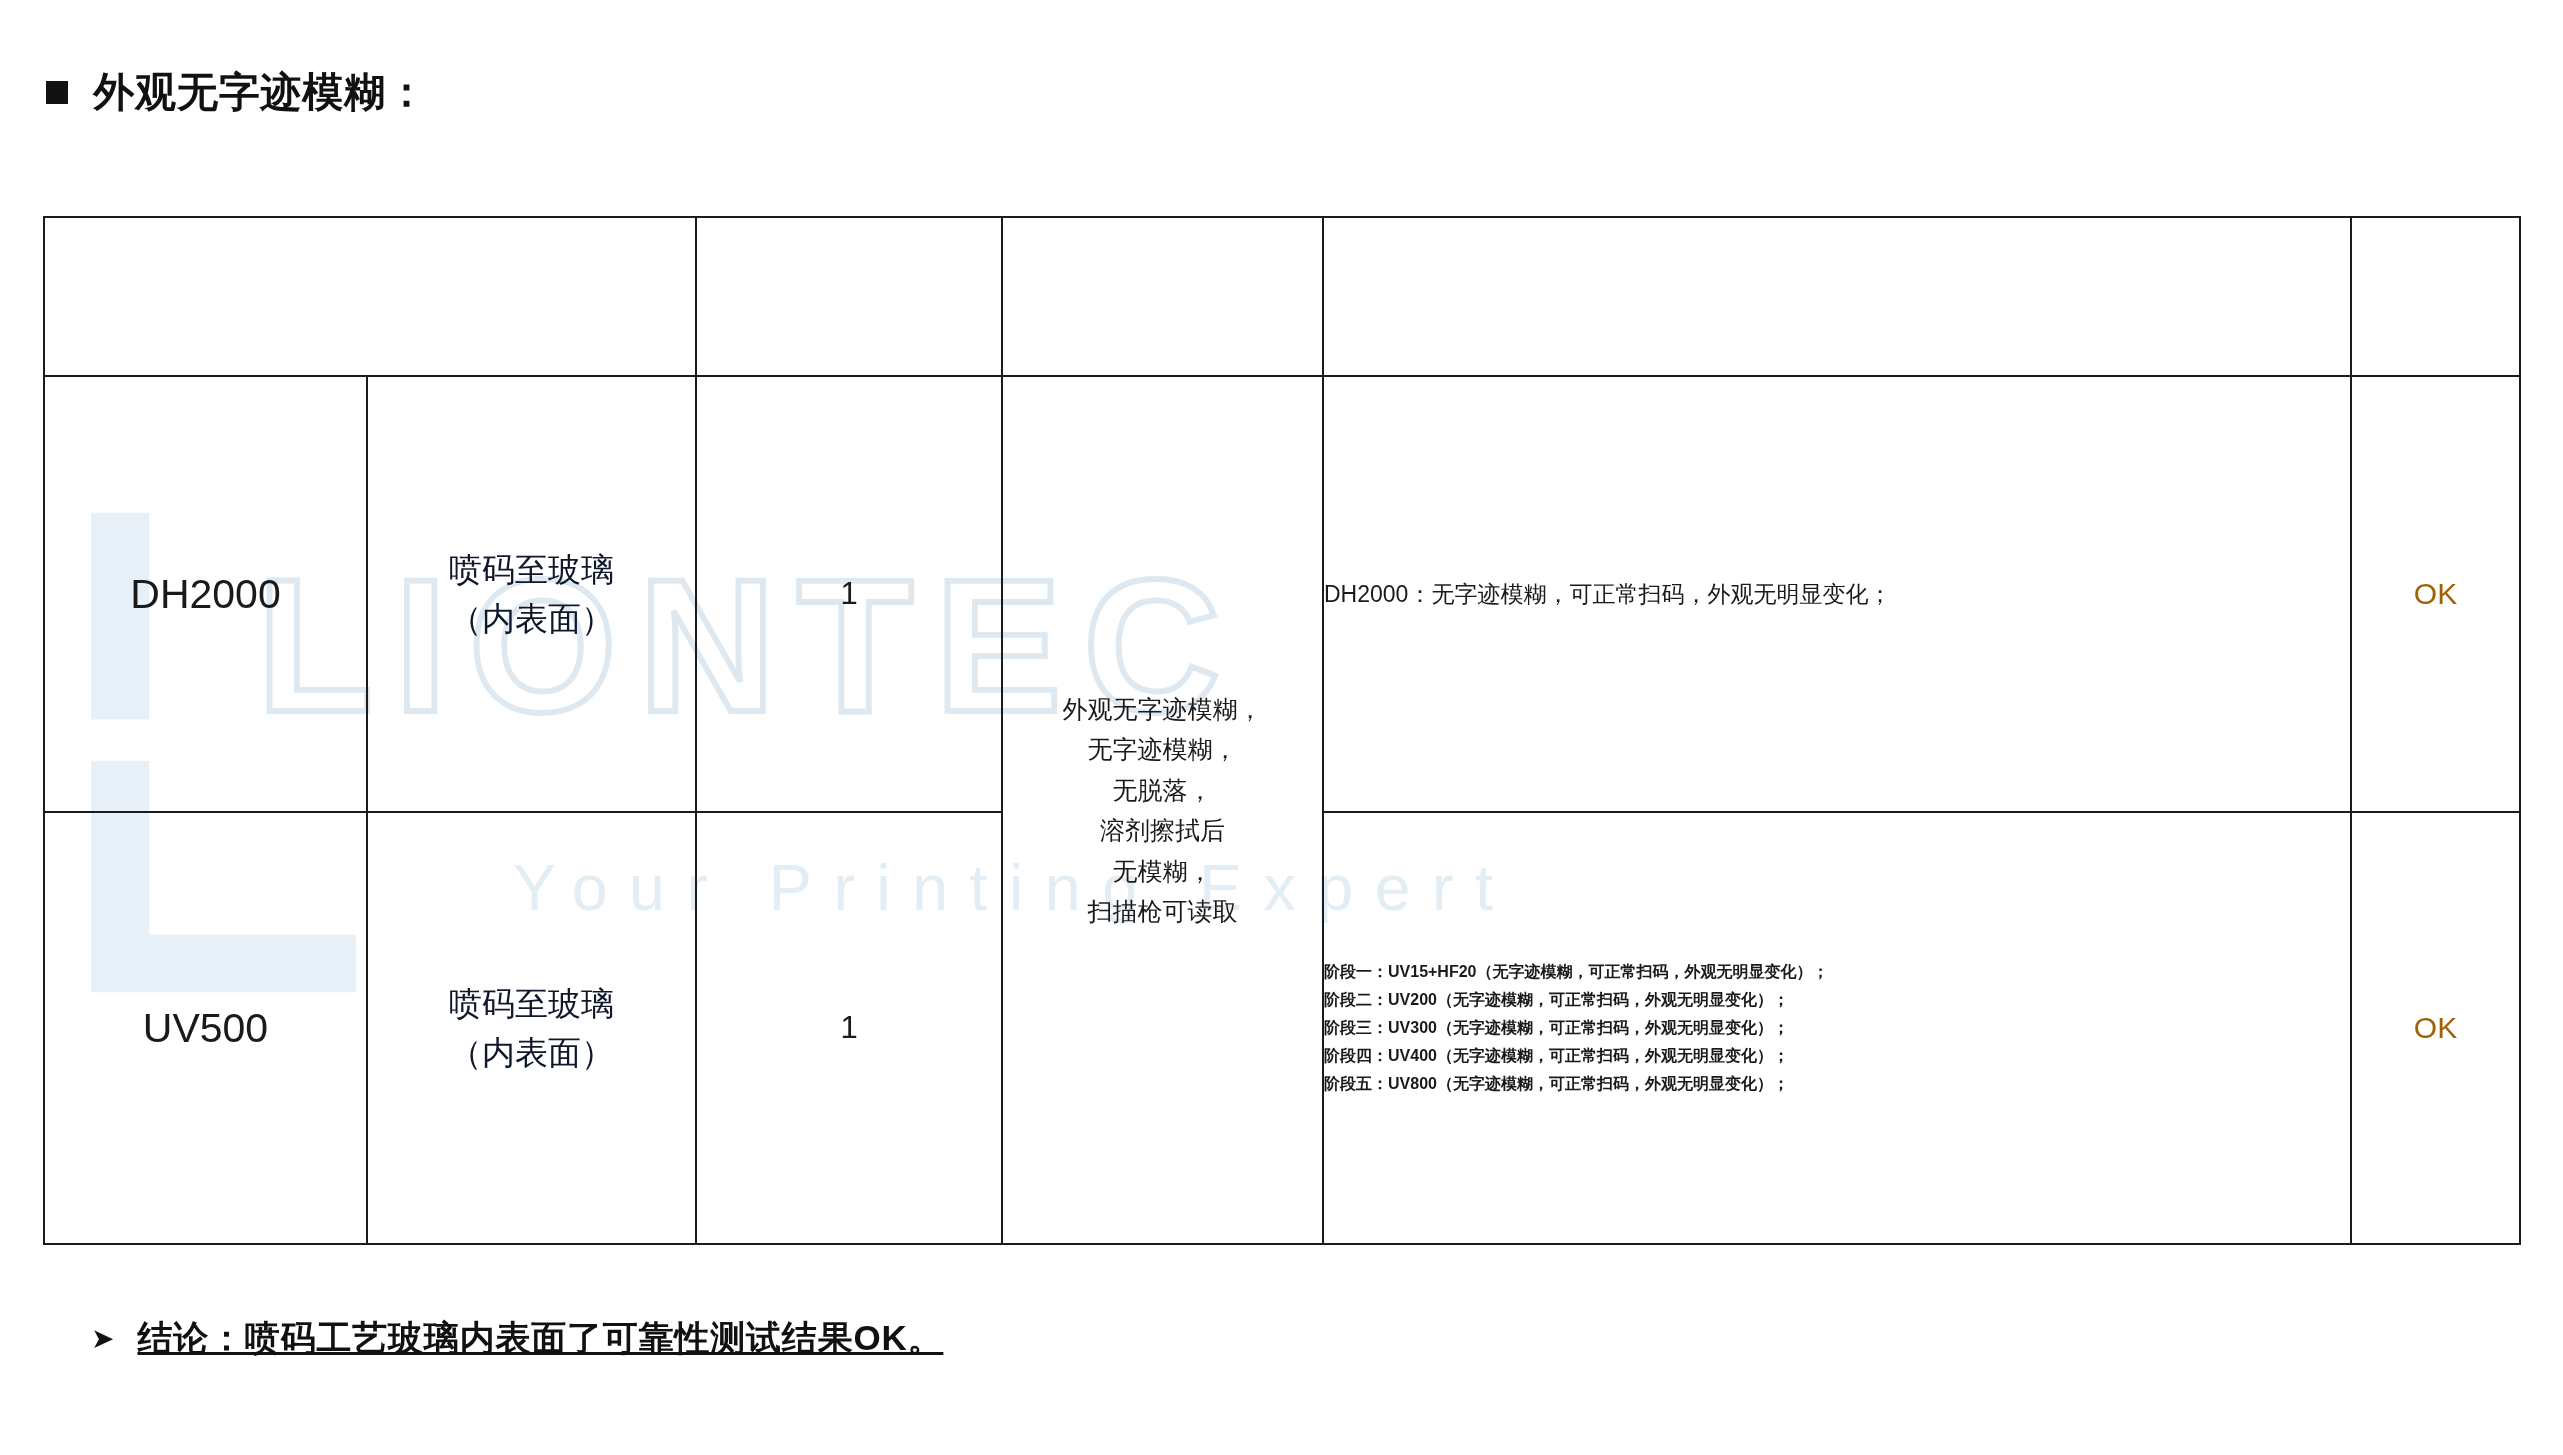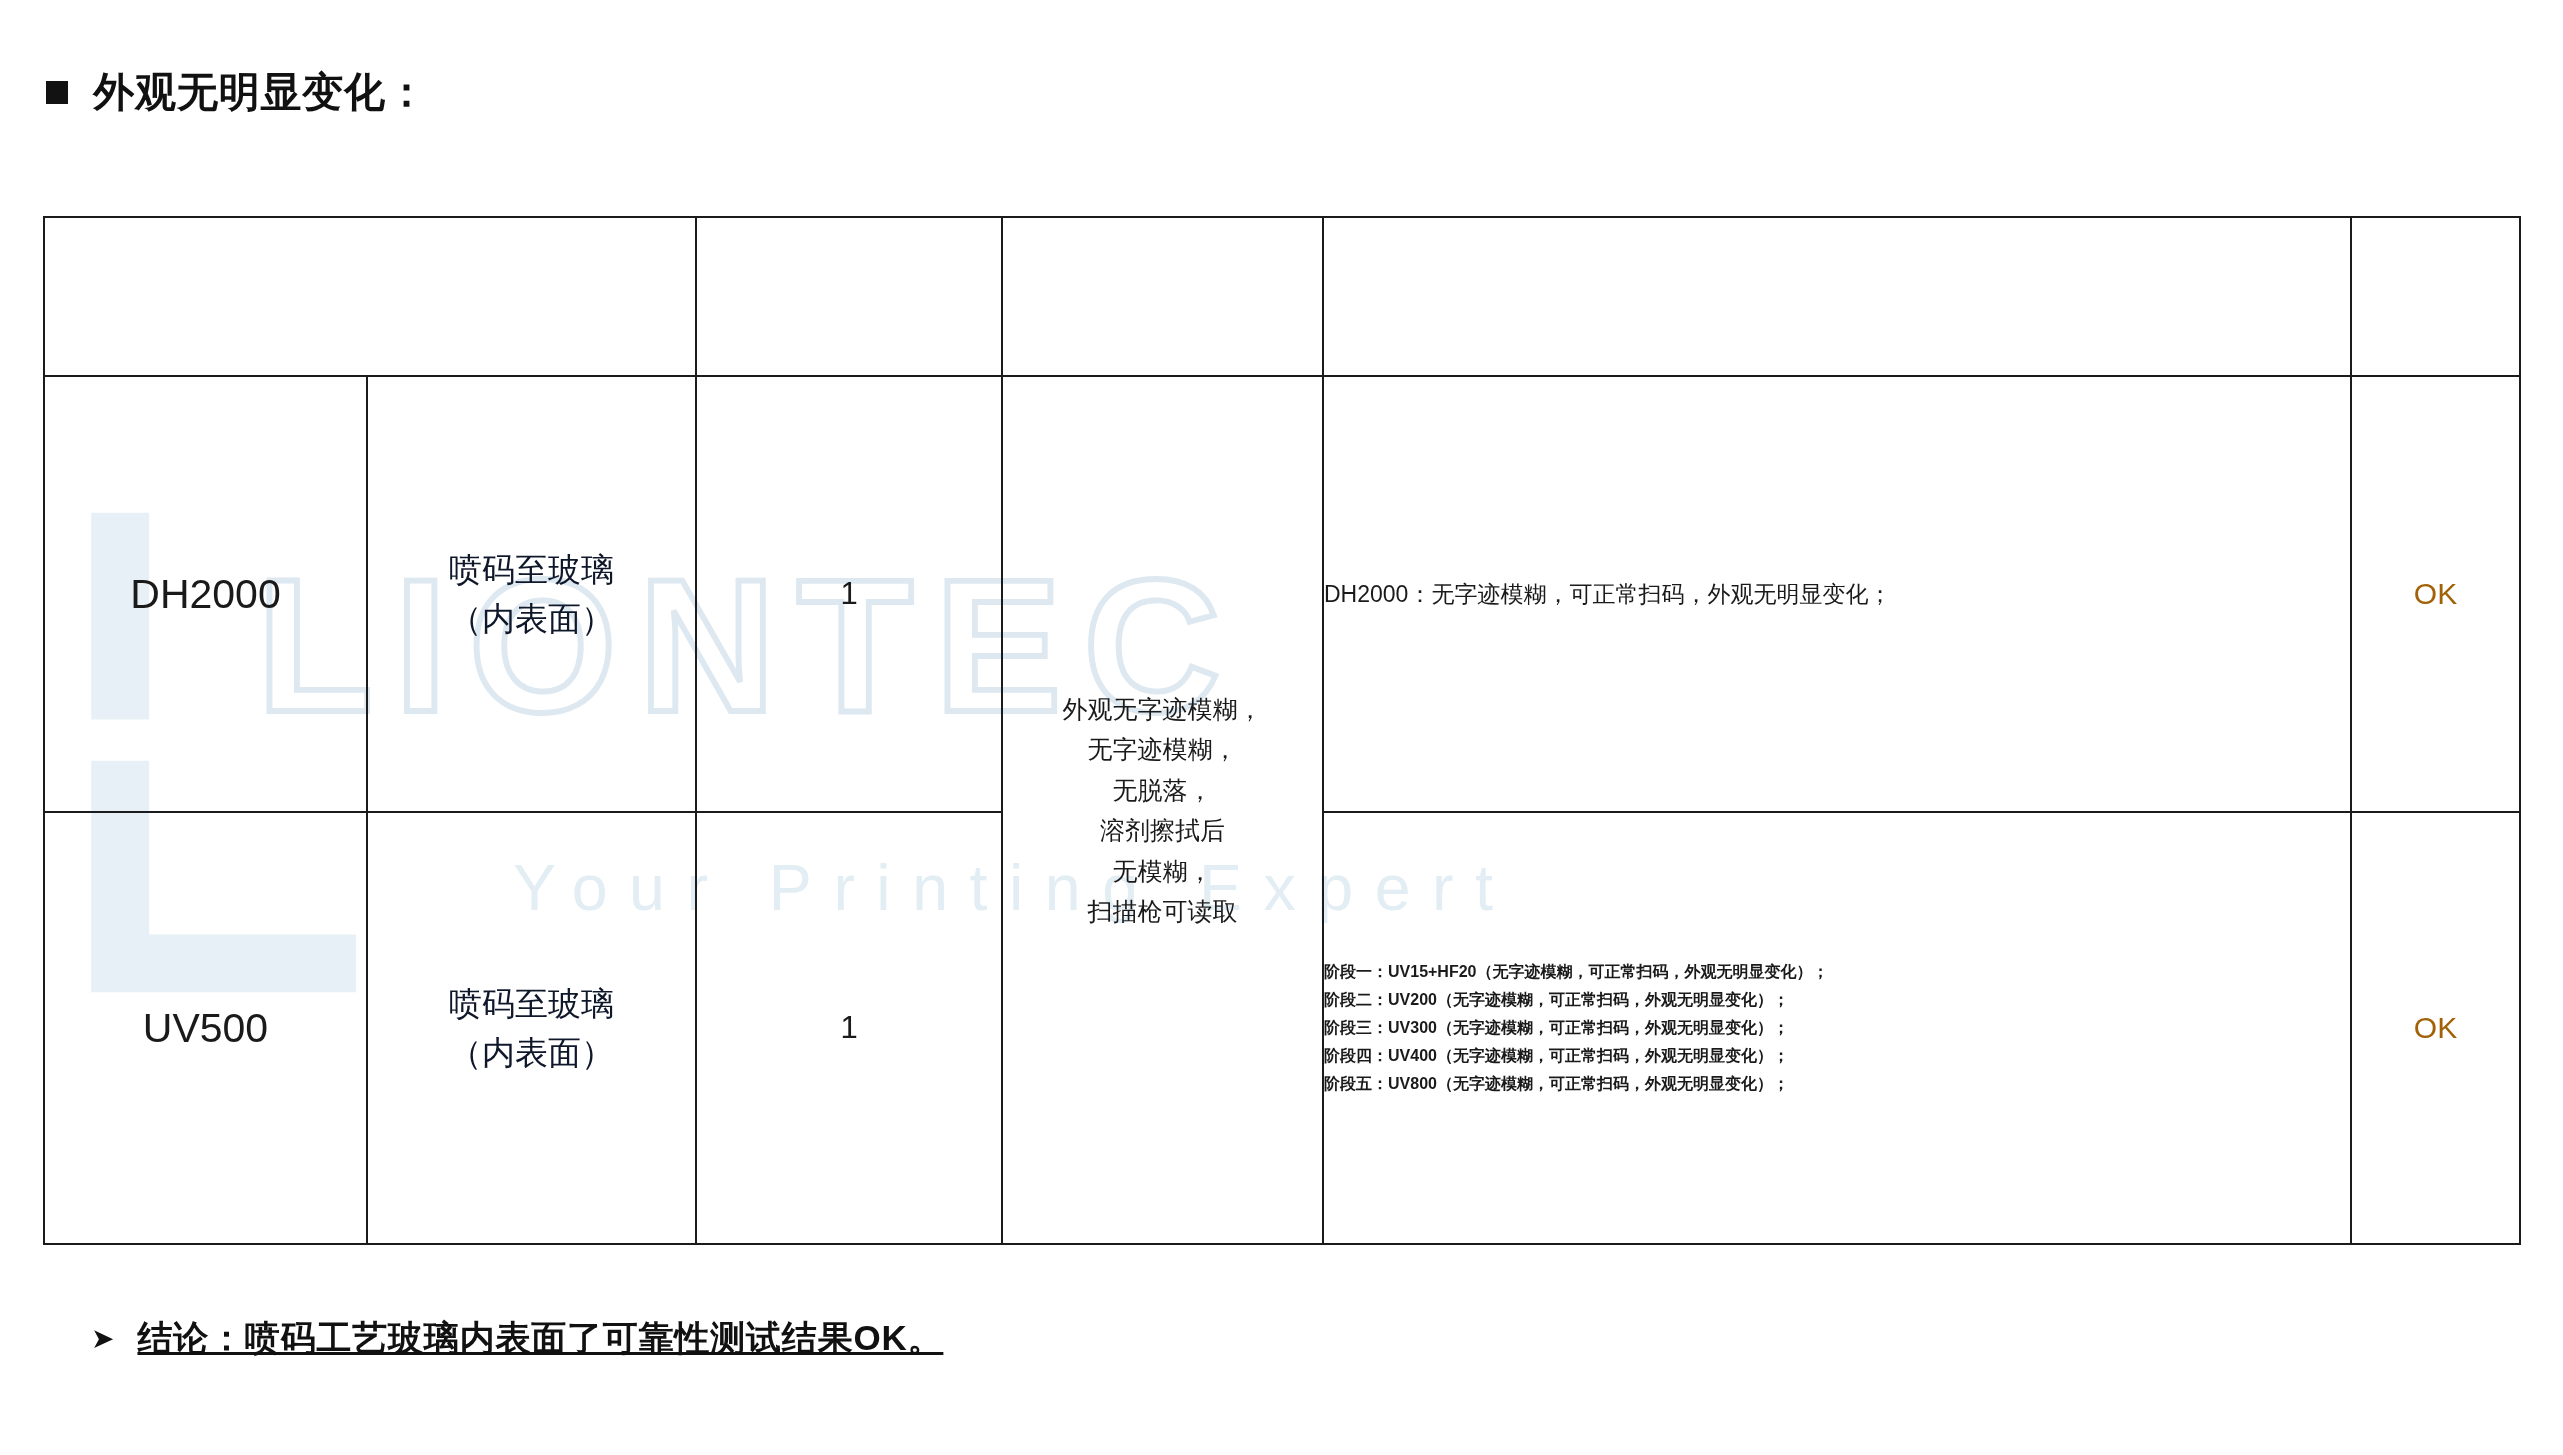--- a/index.html
+++ b/index.html
@@ -187,21 +187,21 @@
     <g transform="translate(100,30)">
       <path class="wm-solid" d="M10 30 h70 v250 h-70 z M10 330 h70 v210 h250 v70 h-320 z" opacity="0.9"></path>
       <text class="wm-text" x="210" y="270">LIONTEC</text>
       <text class="wm-sub" x="520" y="510">Your Printing Expert</text>
     </g>
   </svg>
 </div>
 
 <div class="heading">
   <span class="heading-bullet"></span>
-  <span class="heading-text">外观无明显变化：</span>
+  <span class="heading-text">外观无字迹模糊：</span>
 </div>
 
 <div class="table-wrap">
   <table class="rel-table">
     <colgroup>
       <col class="col-name">
         <col class="col-item">
         <col class="col-qty">
       <col class="col-std">
         <col class="col-res">

